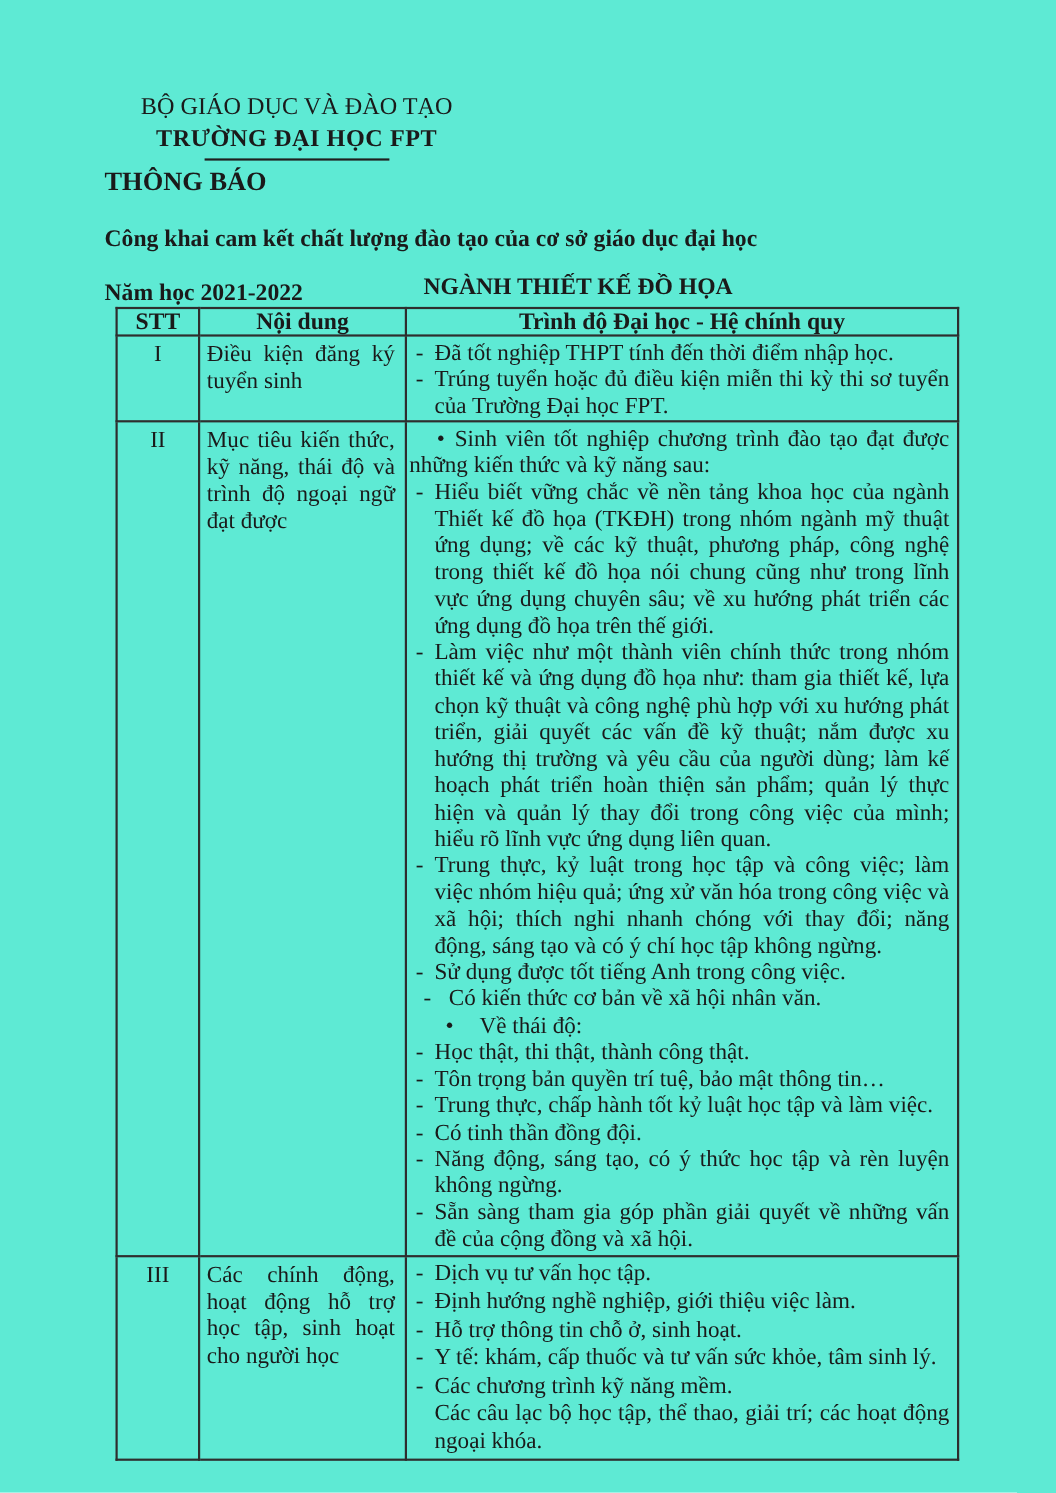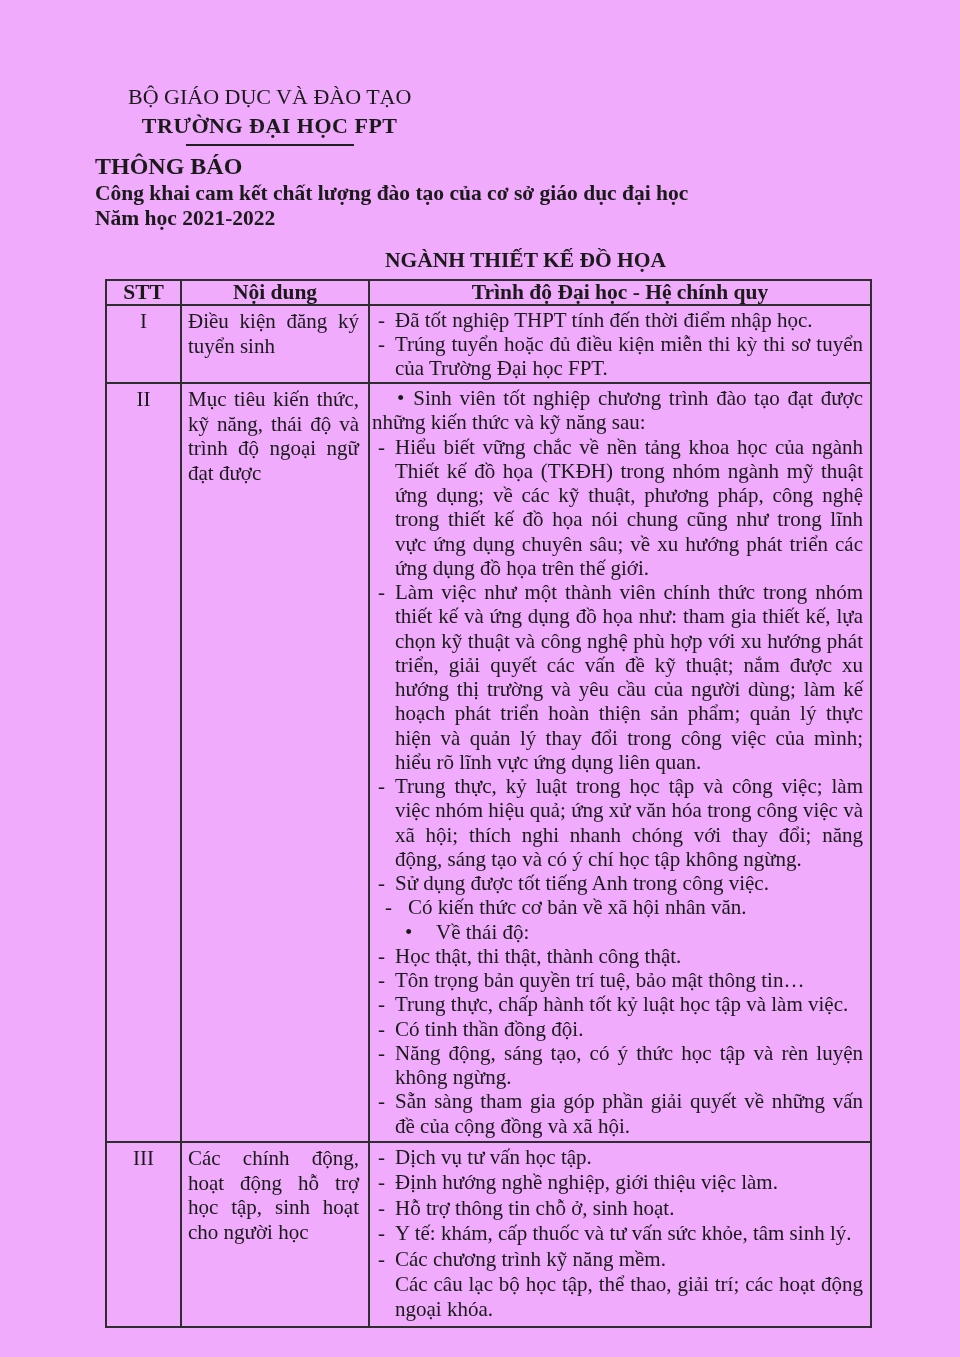--- a/index.html
+++ b/index.html
@@ -1,19 +1,19 @@
 <!DOCTYPE html>
 <html><head>
 <meta charset="utf-8">
 <style>
   html,body { margin:0; padding:0; background:#ffffff; }
   .page {
     position:relative;
     width:960px; height:1357px;
-    background:#f0abfc;
+    background:#5eead4;
     color:#1a1a1a;
     font-family:"Liberation Serif","DejaVu Serif",serif;
     overflow:hidden;
   }
   
   .letterhead {
     position:absolute; left:128px; top:82px;
     text-align:center;
     font-size:22px; line-height:29px;
     white-space:nowrap;
@@ -23,21 +23,21 @@
     width:168px; height:0;
     border-bottom:2px solid #1f1f1f;
     margin:4px auto 0 auto;
   }
   
   .titles {
     position:absolute; left:95px; right:0; top:152px;
     text-align:left; font-weight:bold;
   }
   .titles .t-main { font-size:24px; line-height:29px; }
-  .titles .t-sub  { font-size:21.5px; line-height:25px; }
+  .titles .t-sub  { font-size:21.5px; line-height:25px;margin-top:24px; }
   .major-title {
     position:absolute; left:95px; right:4px; top:248px;
     text-align:center; font-weight:bold; font-size:21.5px;
   }
   
   table.doc {
     position:absolute; left:105px; top:279px;
     width:765px;
     border-collapse:collapse; table-layout:fixed;padding-left:44px;
   }

